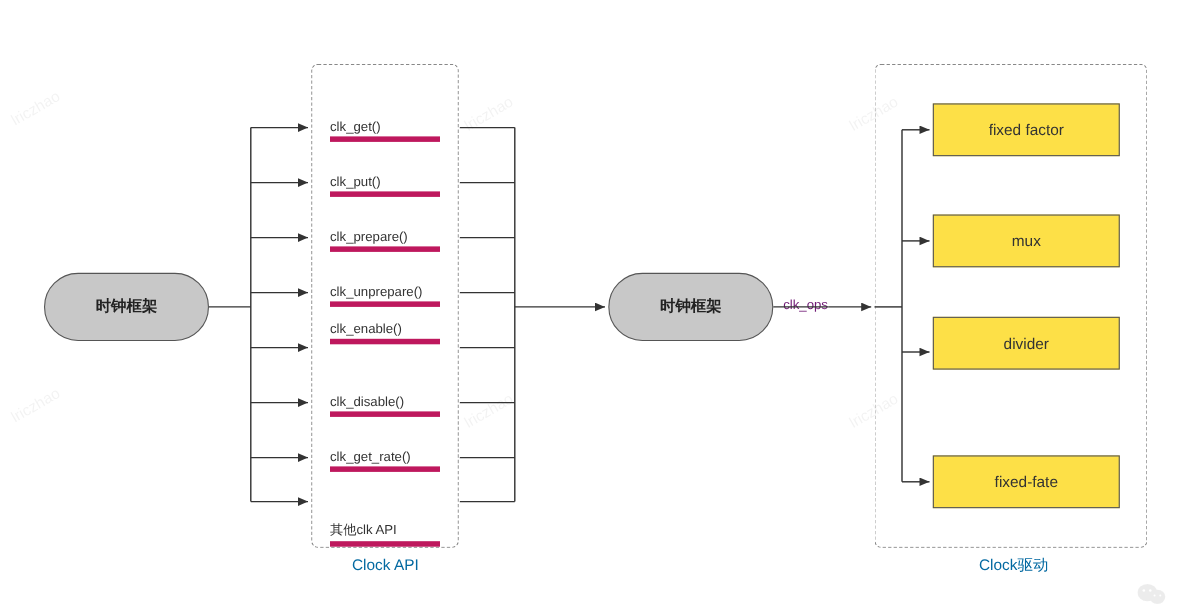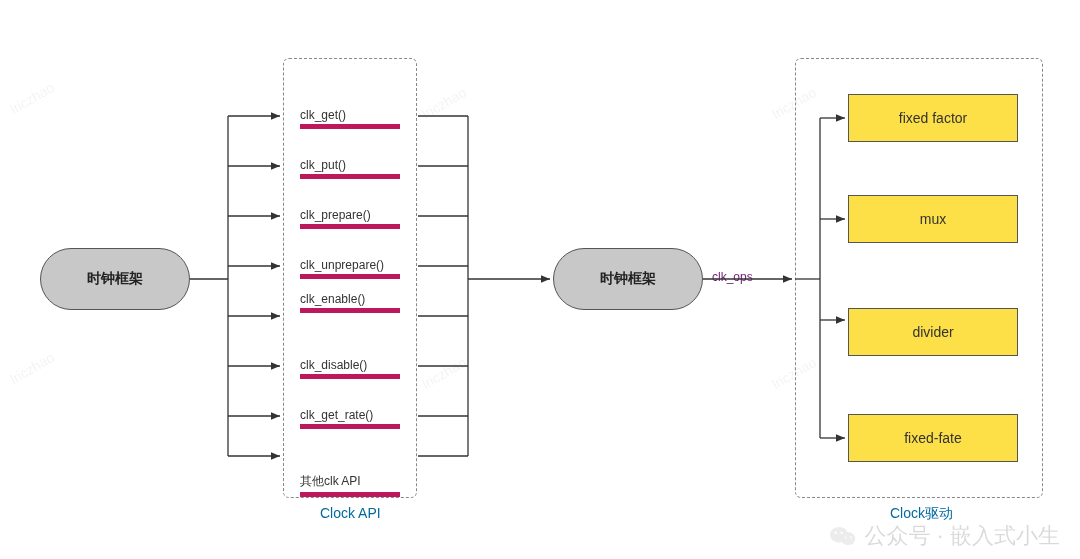--- a/index.html
+++ b/index.html
@@ -122,21 +122,21 @@
 
 <div class="dashed-box" style="left:795px; top:58px; width:248px; height:440px;"></div>
 <div class="label" style="left:890px; top:505px;">Clock驱动</div>
 
 <div class="clk-box" style="left:848px; top:94px;">
   <span>fixed factor</span>
 </div>
 <div class="clk-box" style="left:848px; top:195px;">
   <span>mux</span>
 </div>
-<div class="clk-box" style="left:848px; top:308px;">
+<div class="clk-box" style="left:848px; top:288px;">
   <span>divider</span>
 </div>
 <div class="clk-box" style="left:848px; top:414px;">
   <span>fixed-fate</span>
 </div>
 
 <svg class="arrows">
   <defs>
     <marker id="arrow" markerWidth="8" markerHeight="8" refX="7" refY="3" orient="auto">
       <path d="M0,0 L7,3 L0,6 Z" fill="#333"></path>
@@ -182,14 +182,13 @@
 
 <div class="footer-wm">
   <svg class="wechat-icon" viewBox="0 0 40 32">
     <ellipse cx="14" cy="14" rx="14" ry="12" fill="#888"></ellipse>
     <ellipse cx="28" cy="20" rx="11" ry="10" fill="#888"></ellipse>
     <circle cx="9" cy="11" r="1.8" fill="#fff"></circle>
     <circle cx="18" cy="11" r="1.8" fill="#fff"></circle>
     <circle cx="24" cy="18" r="1.4" fill="#fff"></circle>
     <circle cx="32" cy="18" r="1.4" fill="#fff"></circle>
   </svg>
-  <span>公众号 · 嵌入式小生</span>
 </div>
 
 </body></html>

